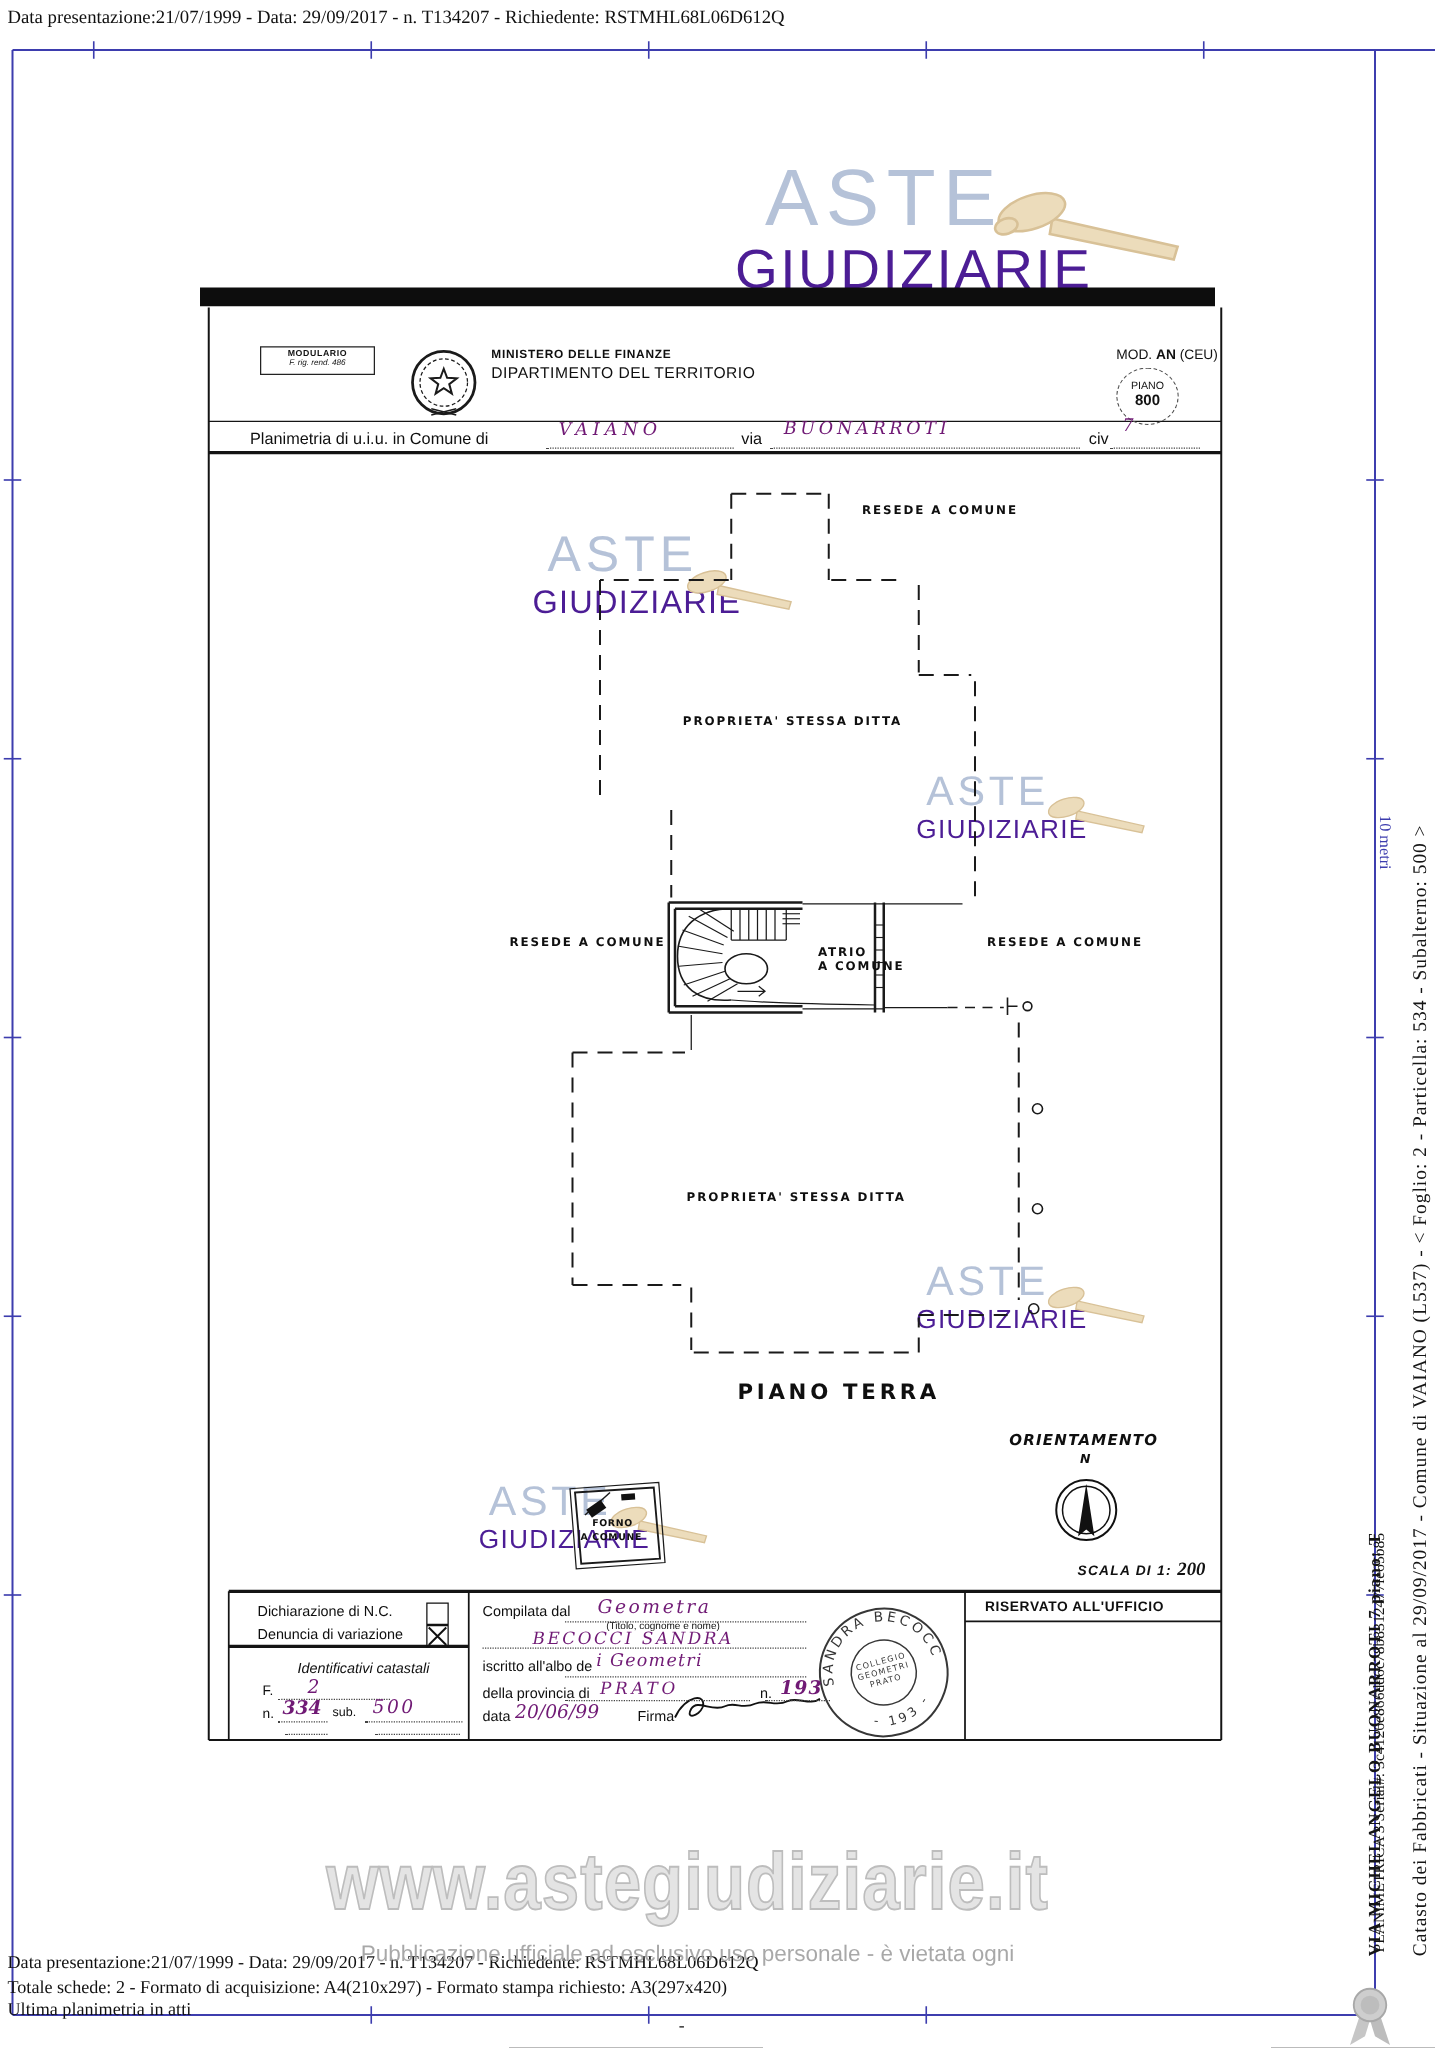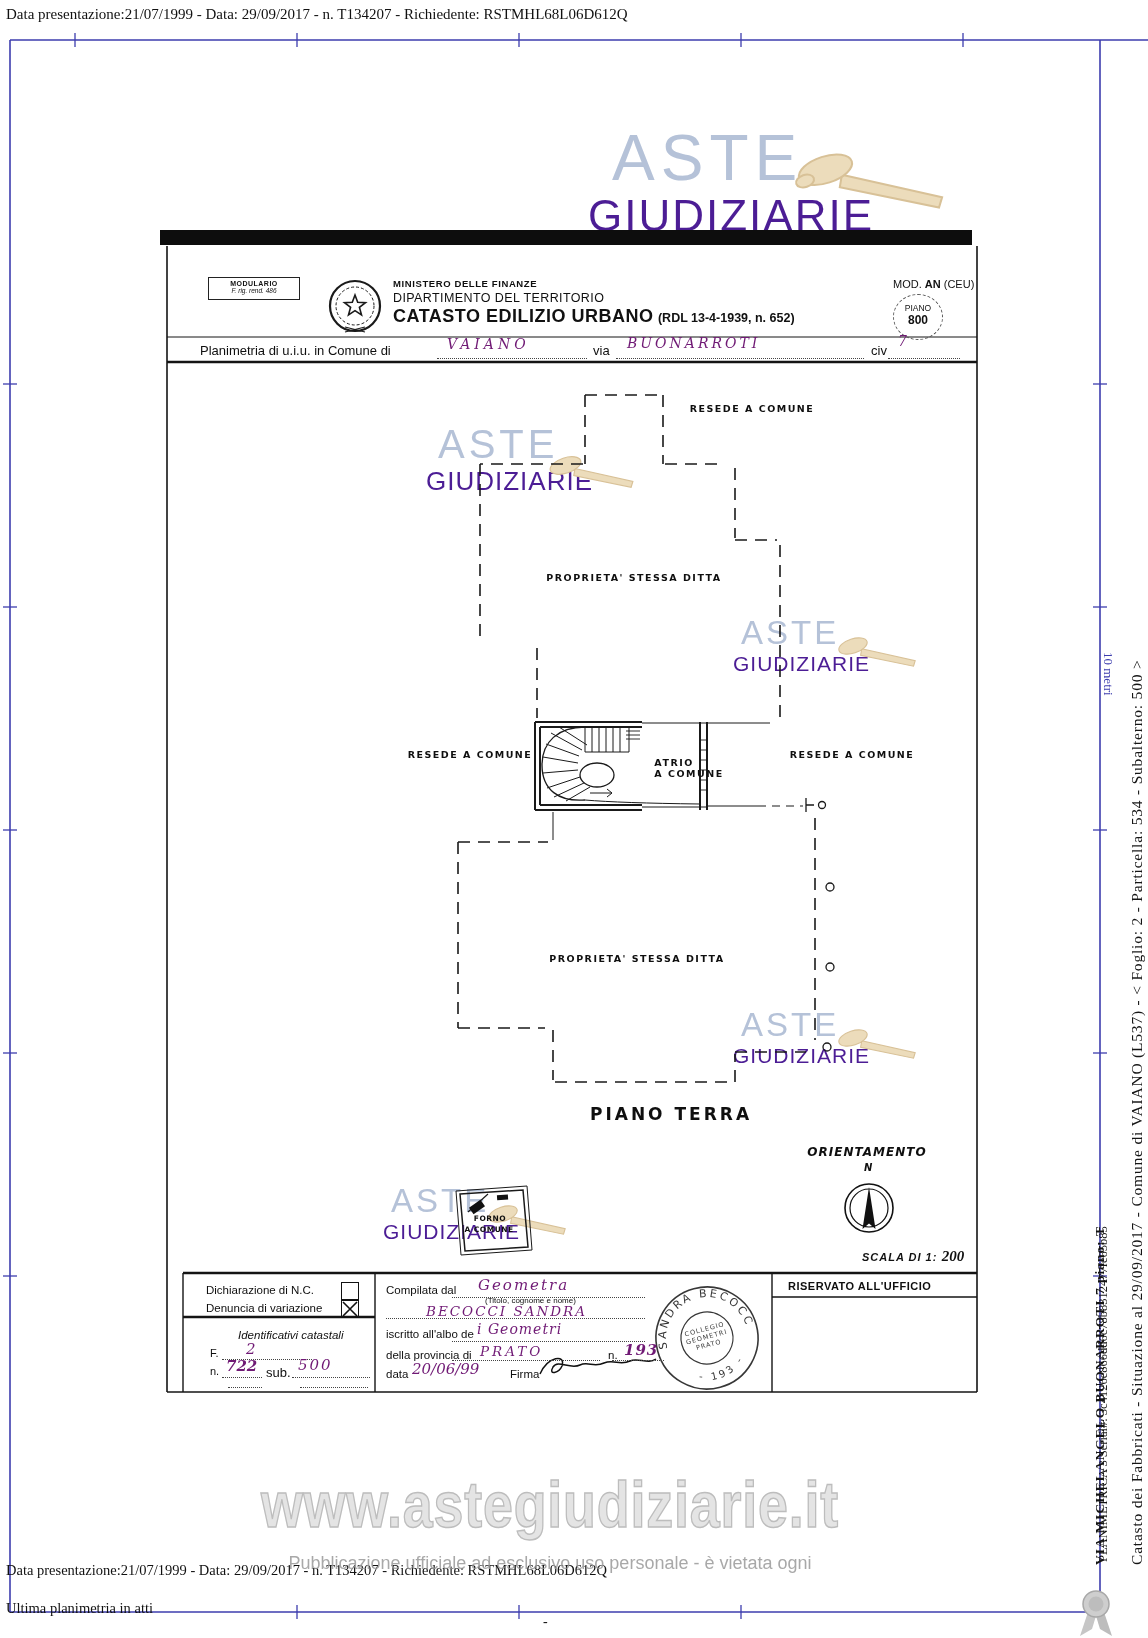--- a/index.html
+++ b/index.html
@@ -247,24 +247,20 @@
       <circle cx="26" cy="16" r="7.5" fill="#bdbdbd"></circle>
     </g>
   </svg>
 
   <div class="abs" style="left:208px;top:277px;width:90px;height:21px;border:1.4px solid #222;text-align:center;">
     <div style="font-size:7px;font-weight:bold;letter-spacing:.5px;margin-top:2px;">MODULARIO</div>
     <div style="font-size:6.5px;font-style:italic;">F. rig. rend. 486</div>
   </div>
   <div class="ft" style="left:393px;top:278px;font-size:9.5px;font-weight:bold;letter-spacing:.6px;">MINISTERO DELLE FINANZE</div>
   <div class="ft" style="left:393px;top:291px;font-size:12.5px;letter-spacing:.4px;">DIPARTIMENTO DEL TERRITORIO</div>
-  <div class="abs" style="left:393px;top:306px;">
-    <span style="font-size:18px;font-weight:bold;letter-spacing:.5px;">CATASTO EDILIZIO URBANO</span>
-    <span style="font-size:12.5px;font-weight:bold;">(RDL 13-4-1939, n. 652)</span>
-  </div>
   <div class="abs" style="left:893px;top:278px;font-size:11px;">
     <span>MOD.</span>
     <b>AN</b>
     <span>(CEU)</span>
   </div>
   <div class="lire" style="left:893px;top:294px;">
     <div style="font-size:8.5px;margin-top:8px;">PIANO</div>
     <div style="font-size:12px;font-weight:bold;">800</div>
   </div>
 
@@ -304,22 +300,22 @@
     <svg width="16" height="16" viewBox="0 0 16 16">
       <path d="M1,1 L15,15 M15,1 L1,15" stroke="#111" stroke-width="1.6"></path>
     </svg>
   </div>
   <div class="ft" style="left:238px;top:1329px;font-style:italic;">Identificativi catastali</div>
   <div class="ft" style="left:210px;top:1347px;font-size:11px;">F.</div>
   <div class="dot" style="left:222px;top:1359px;width:90px;"></div>
   <div class="hw" style="left:246px;top:1340px;font-size:15px;">2</div>
   <div class="ft" style="left:210px;top:1365px;font-size:11px;">n.</div>
   <div class="dot" style="left:222px;top:1377px;width:40px;"></div>
-  <div class="hw" style="left:226px;top:1357px;font-size:15px;font-weight:bold;">722</div>
-  <div class="ft" style="left:266px;top:1365px;font-size:13px;">sub.</div>
+  <div class="hw" style="left:226px;top:1357px;font-size:15px;font-weight:bold;">334</div>
+  <div class="ft" style="left:266px;top:1365px;font-size:10px;">sub.</div>
   <div class="dot" style="left:292px;top:1377px;width:78px;"></div>
   <div class="hw" style="left:298px;top:1356px;font-size:15px;letter-spacing:2px;">500</div>
   <div class="dot" style="left:228px;top:1387px;width:34px;"></div>
   <div class="dot" style="left:300px;top:1387px;width:68px;"></div>
 
   <div class="ft" style="left:386px;top:1284px;">Compilata dal</div>
   <div class="dot" style="left:452px;top:1297px;width:193px;"></div>
   <div class="hw" style="left:478px;top:1276px;font-size:15px;letter-spacing:2px;">Geometra</div>
   <div class="ft" style="left:485px;top:1296px;font-size:8px;">(Titolo, cognome e nome)</div>
   <div class="hw" style="left:426px;top:1303px;font-size:13.5px;letter-spacing:2px;">BECOCCI SANDRA</div>
@@ -339,17 +335,18 @@
   <div class="ft" style="left:788px;top:1280px;font-size:11px;font-weight:bold;letter-spacing:.5px;">RISERVATO ALL'UFFICIO</div>
 
   <div class="vtext" style="left:1128px;top:1565px;width:1015px;font-size:15.5px;letter-spacing:.8px;">Catasto dei Fabbricati - Situazione al 29/09/2017 - Comune di VAIANO (L537) - &lt; Foglio: 2 - Particella: 534 - Subalterno: 500 &gt;</div>
   <div class="vtext" style="left:1092px;top:1565px;width:540px;font-size:13.5px;letter-spacing:1px;font-weight:bold;">VIA MICHELANGELO BUONARROTI 7 piano: T</div>
   <div class="vtext" style="left:1096px;top:1562px;width:540px;font-size:12.5px;">PLANIMETRICA 3 Serial#: 3c4126e866dd6c78b8312477fe65b85</div>
   <div class="abs ser" style="left:1116px;top:652px;transform-origin:0 0;transform:rotate(90deg);
        font-size:13px;color:#3d3dae;">10 metri</div>
 
   <div class="urlwm">www.astegiudiziarie.it</div>
   <div class="abs ser" style="left:6px;top:1562px;font-size:14.5px;">Data presentazione:21/07/1999 - Data: 29/09/2017 - n. T134207 - Richiedente: RSTMHL68L06D612Q</div>
+  <div class="abs ser" style="left:6px;top:1582px;font-size:14.5px;">Totale schede: 2 - Formato di acquisizione: A4(210x297) - Formato stampa richiesto: A3(297x420)</div>
   <div class="abs ser" style="left:6px;top:1600px;font-size:14.5px;">Ultima planimetria in atti</div>
   <div class="disc" style="top:1553px;">Pubblicazione ufficiale ad esclusivo uso personale - è vietata ogni</div>
   <div class="abs ser" style="left:543px;top:1614px;font-size:14px;">-</div>
 
 </div>
 
 </body></html>

